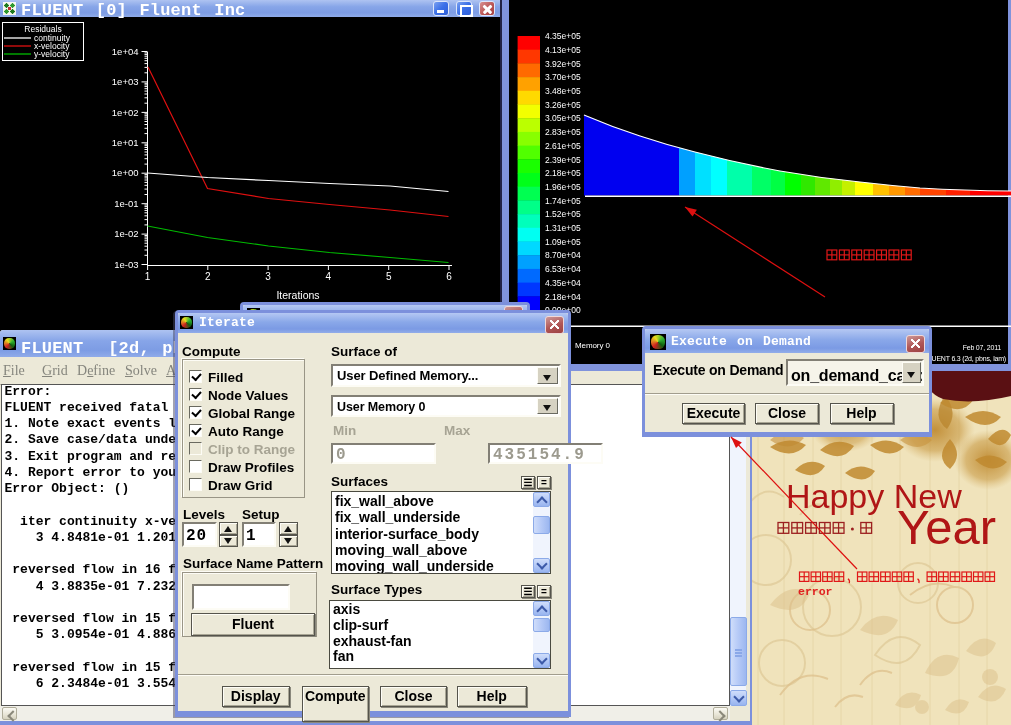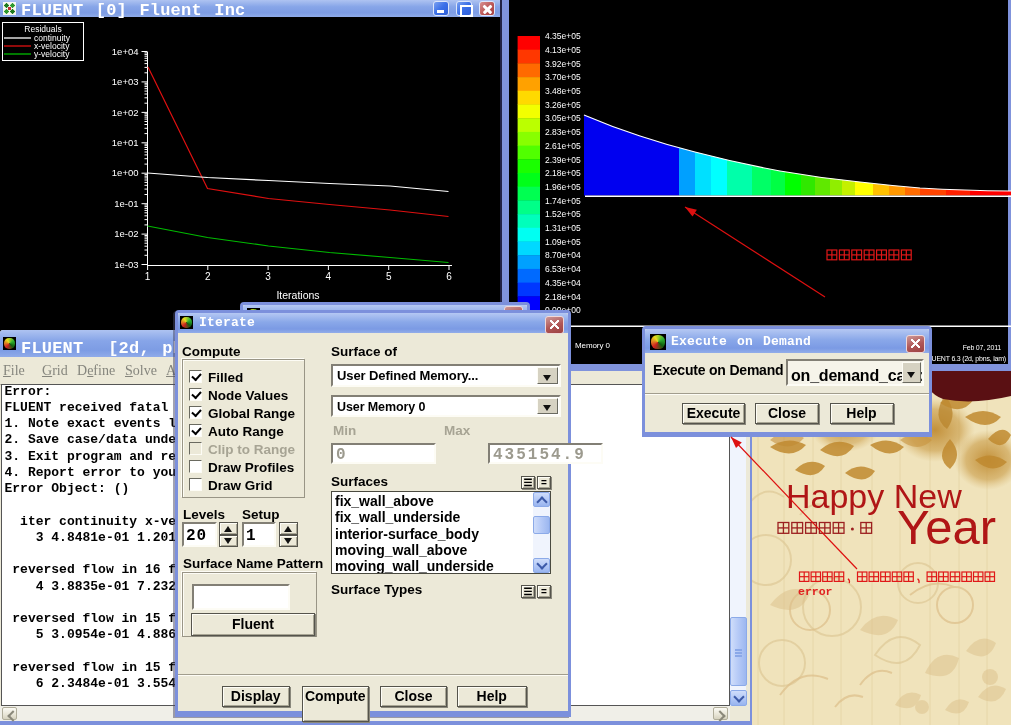--- a/index.html
+++ b/index.html
@@ -551,20 +551,35 @@
       </div>
 
   <div class="lbl" style="left:5px;top:243px;">Surface Name Pattern</div>
   <div class="grp" style="left:4px;top:259px;width:135px;height:65px;"></div>
   <div class="sunken" style="left:13.5px;top:271px;width:98.5px;height:26px;"></div>
   <div class="btn" style="left:13px;top:300px;width:124px;height:22.5px;line-height:21px;">Fluent</div>
 
   <div class="lbl" style="left:153px;top:269px;">Surface Types</div>
   <div class="btn" style="left:343px;top:272px;width:14px;height:13px;font-size:10px;line-height:11px;">☰</div>
   <div class="btn" style="left:359px;top:272px;width:14px;height:13px;font-size:10px;line-height:11px;">=</div>
+  <div class="abs" style="left:151px;top:287px;width:222px;height:69px;background:#fff;border:1px solid #4a4a40;box-sizing:border-box;overflow:hidden;">
+    <div class="lbl" style="left:3px;top:1px;font-size:14px;line-height:15.8px;white-space:pre;">axis
+clip-surf
+exhaust-fan
+fan</div>
+    <div class="abs" style="right:0;top:0;width:17px;height:67px;background:#f0f4fd;">
+      <div class="sbtn" style="left:0;top:0;height:15px;">
+            <span class="chev up" style="top:5px;"></span>
+          </div>
+      <div class="abs sthumb" style="left:0;top:17px;height:14px;"></div>
+      <div class="sbtn" style="left:0;top:52px;height:15px;">
+            <span class="chev down" style="top:1px;"></span>
+          </div>
+    </div>
+  </div>
 
   <div class="abs" style="left:0;top:361px;width:390px;height:1px;background:#a19d8d;"></div>
   <div class="abs" style="left:0;top:362px;width:390px;height:1px;background:#fdfcf5;"></div>
   <div class="btn" style="left:43.5px;top:372.5px;width:68.5px;height:21px;line-height:19px;">Display</div>
   <div class="btn" style="left:123.5px;top:372.5px;width:67.5px;height:36px;line-height:19px;">Compute</div>
   <div class="btn" style="left:202px;top:372.5px;width:67px;height:21px;line-height:19px;">Close</div>
   <div class="btn" style="left:278.5px;top:372.5px;width:70.5px;height:21px;line-height:19px;">Help</div>
 </div>
 
 <div id="exec" class="dlg" style="left:642px;top:326px;width:290px;height:111px;z-index:6;border-bottom-width:5px;">

